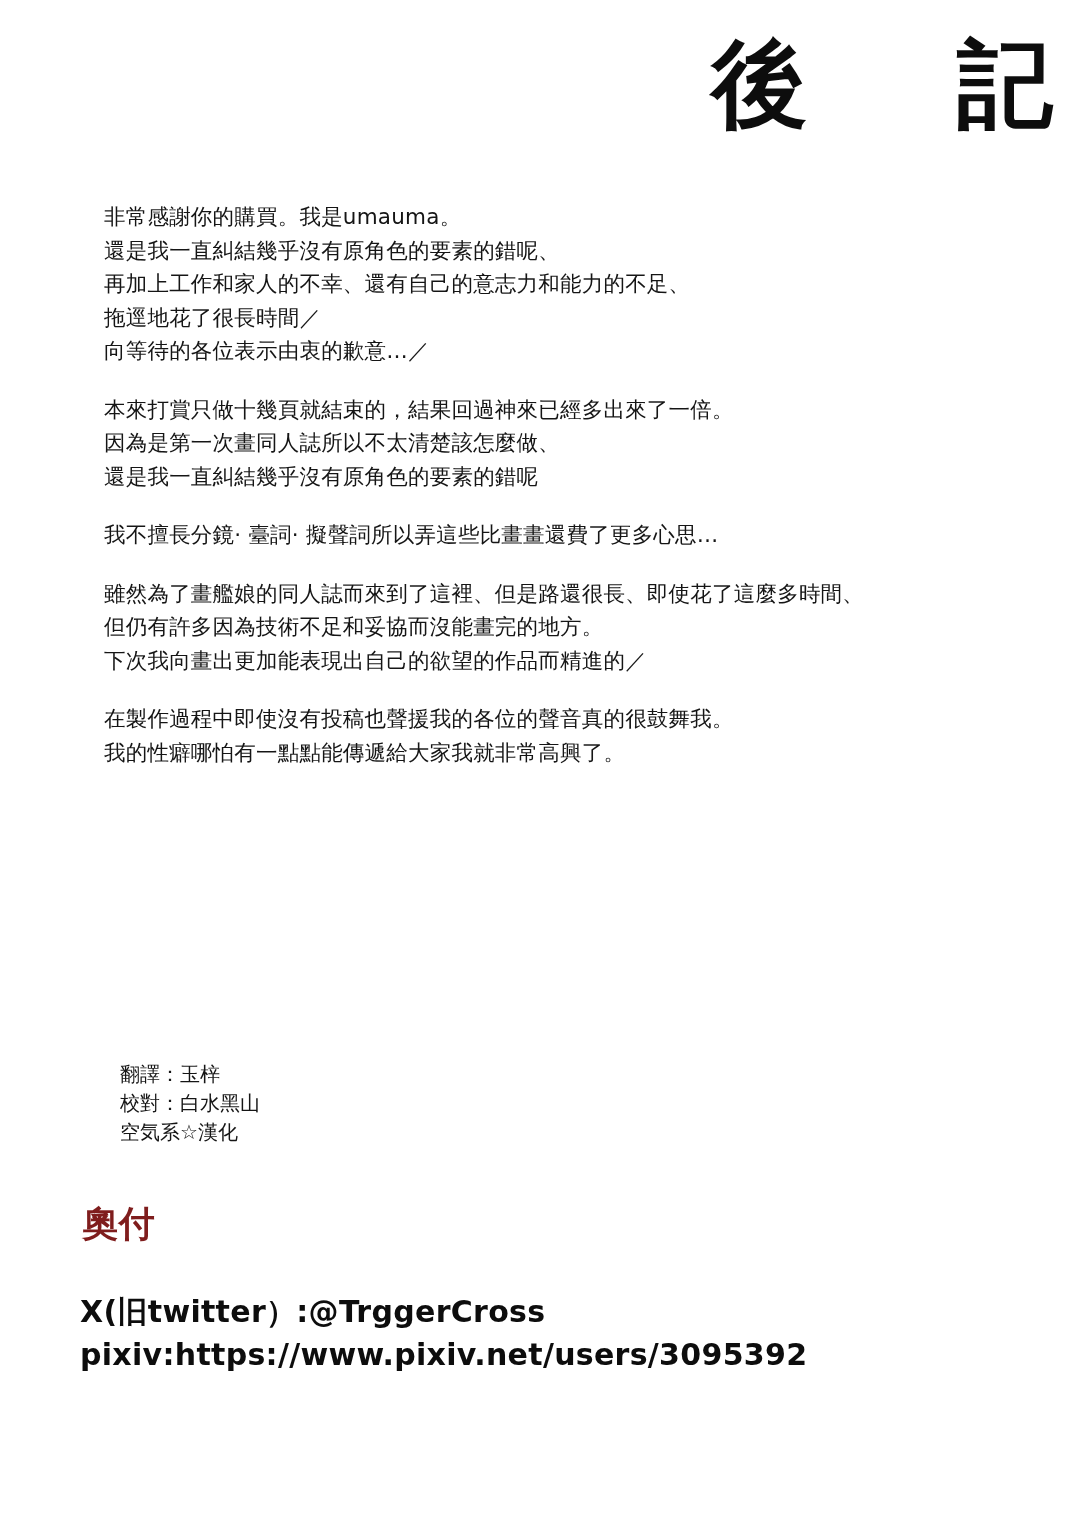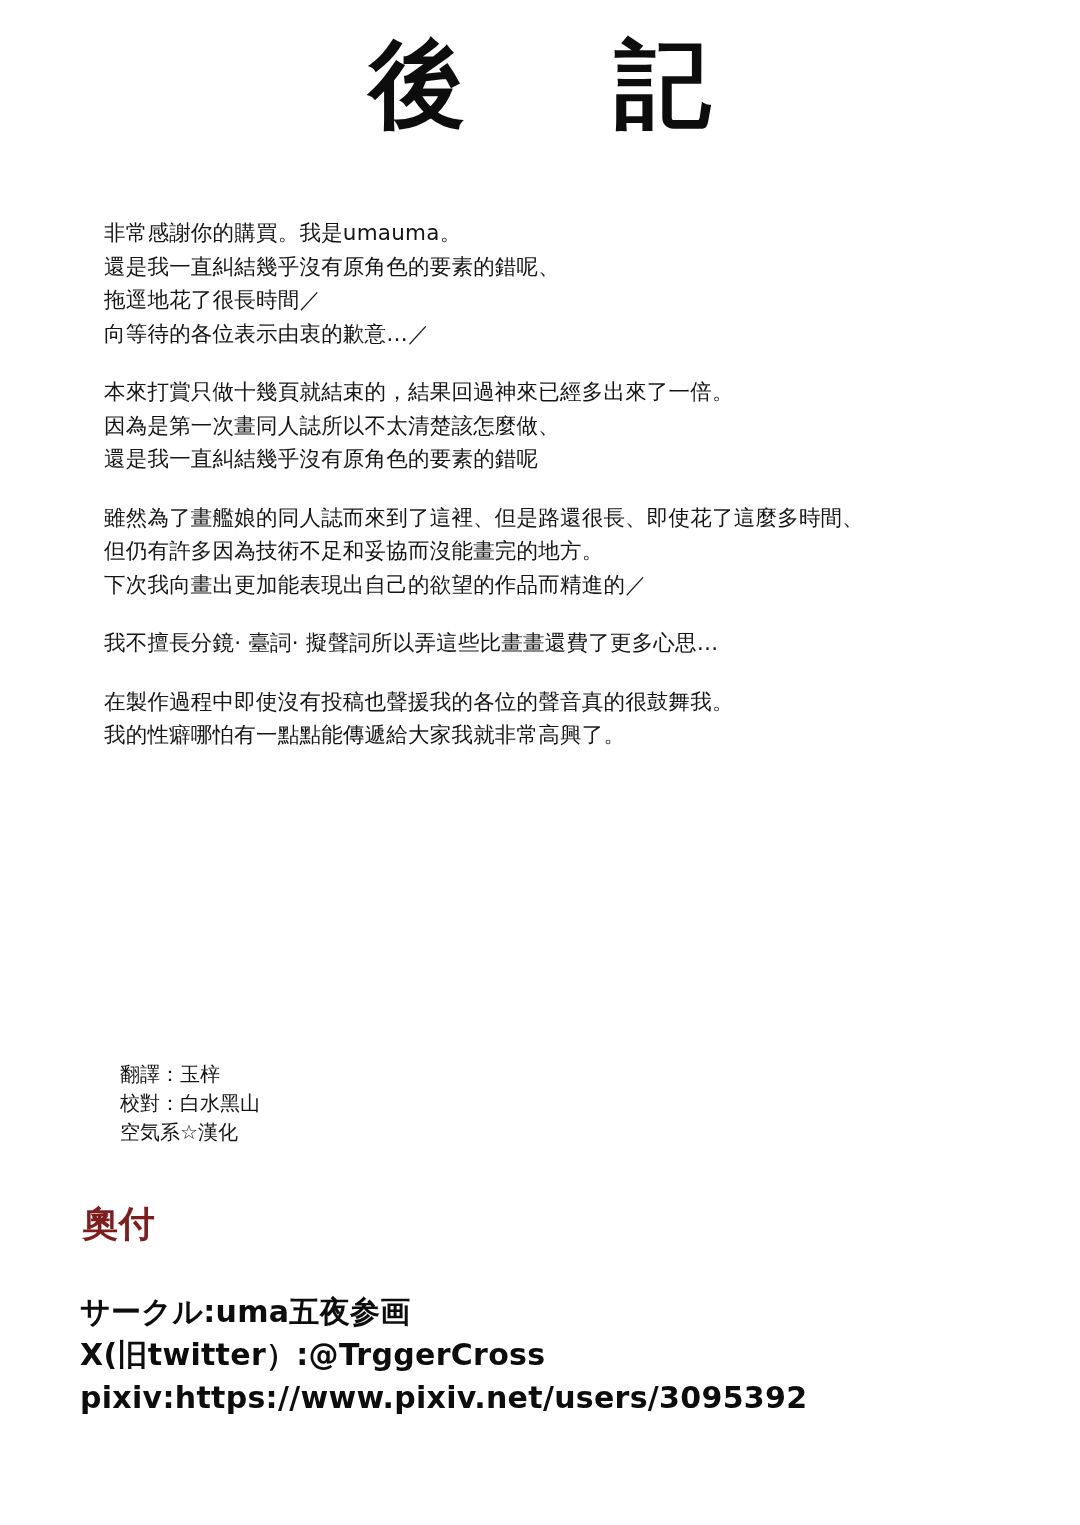--- a/index.html
+++ b/index.html
@@ -20,21 +20,21 @@
     inset: 0;
     background: #ffffff;
   }
 
   
   .title {
     position: absolute;
     top: 34px;
     left: 0;
     width: 1080px;
-    text-align: center;
+    text-align: right;
     font-size: 96px;
     line-height: 1.05;
     font-weight: 900;
     letter-spacing: 0.28em;
     text-indent: 0.28em;
     color: #0d0d0d;
     font-family: "DejaVu Sans", "Liberation Sans", sans-serif;
   }
 
   
@@ -42,21 +42,21 @@
     position: absolute;
     top: 200px;
     left: 104px;
     width: 900px;
     font-size: 21.5px;
     line-height: 33.5px;
     color: #151515;
     letter-spacing: 0.01em;
   }
   .para {
-    margin: 16px 0 25px 0;
+    margin: 0 0 25px 0;
   }
   .para:last-child { margin-bottom: 0; }
   .line { display: block; white-space: nowrap; }
 
   
   .credits {
     position: absolute;
     top: 1060px;
     left: 82px;
     font-size: 20px;
@@ -92,49 +92,49 @@
 <body>
 
 <div class="page">
 
   <div class="title">後　記</div>
 
   <div class="body-text">
     <p class="para">
       <span class="line">非常感謝你的購買。我是umauma。</span>
       <span class="line">還是我一直糾結幾乎沒有原角色的要素的錯呢、</span>
+      <span class="line">再加上工作和家人的不幸、還有自己的意志力和能力的不足、</span>
       <span class="line">拖逕地花了很長時間／</span>
       <span class="line">向等待的各位表示由衷的歉意…／</span>
     </p>
     <p class="para">
       <span class="line">本來打賞只做十幾頁就結束的，結果回過神來已經多出來了一倍。</span>
       <span class="line">因為是第一次畫同人誌所以不太清楚該怎麼做、</span>
       <span class="line">還是我一直糾結幾乎沒有原角色的要素的錯呢</span>
     </p>
     <p class="para">
+      <span class="line">我不擅長分鏡· 臺詞· 擬聲詞所以弄這些比畫畫還費了更多心思…</span>
+    </p>
+    <p class="para">
       <span class="line">雖然為了畫艦娘的同人誌而來到了這裡、但是路還很長、即使花了這麼多時間、</span>
       <span class="line">但仍有許多因為技術不足和妥協而沒能畫完的地方。</span>
       <span class="line">下次我向畫出更加能表現出自己的欲望的作品而精進的／</span>
-    </p>
-    <p class="para">
-      <span class="line">我不擅長分鏡· 臺詞· 擬聲詞所以弄這些比畫畫還費了更多心思…</span>
     </p>
     <p class="para">
       <span class="line">在製作過程中即使沒有投稿也聲援我的各位的聲音真的很鼓舞我。</span>
       <span class="line">我的性癖哪怕有一點點能傳遞給大家我就非常高興了。</span>
     </p>
   </div>
 
   <div class="credits">
     <span class="line">翻譯：玉梓</span>
     <span class="line">校對：白水黑山</span>
     <span class="line">空気系☆漢化</span>
   </div>
 
   <div class="colophon-heading">奧付</div>
 
   <div class="colophon-list">
-    <span class="line">サークル:uma五夜参画</span>
     <span class="line">X(旧twitter）:@TrggerCross</span>
     <span class="line">pixiv:https://www.pixiv.net/users/3095392</span>
   </div>
 
 </div>
 
 </body></html>

